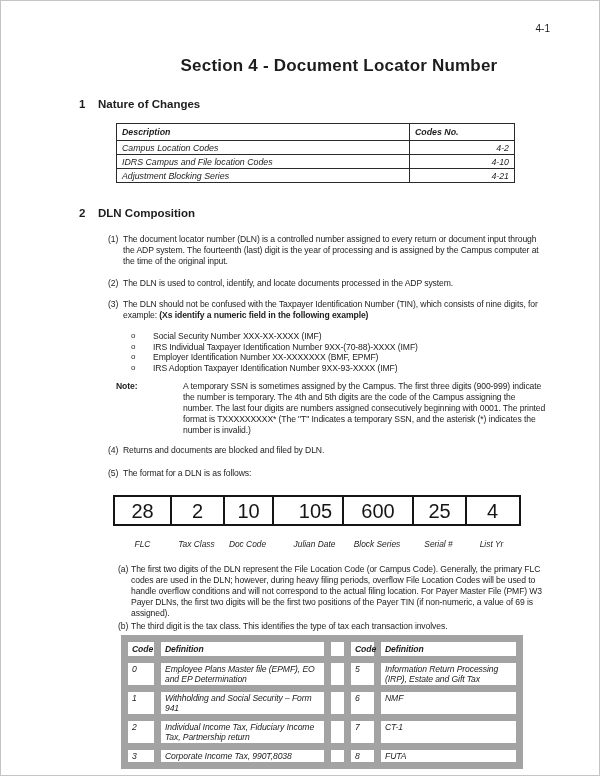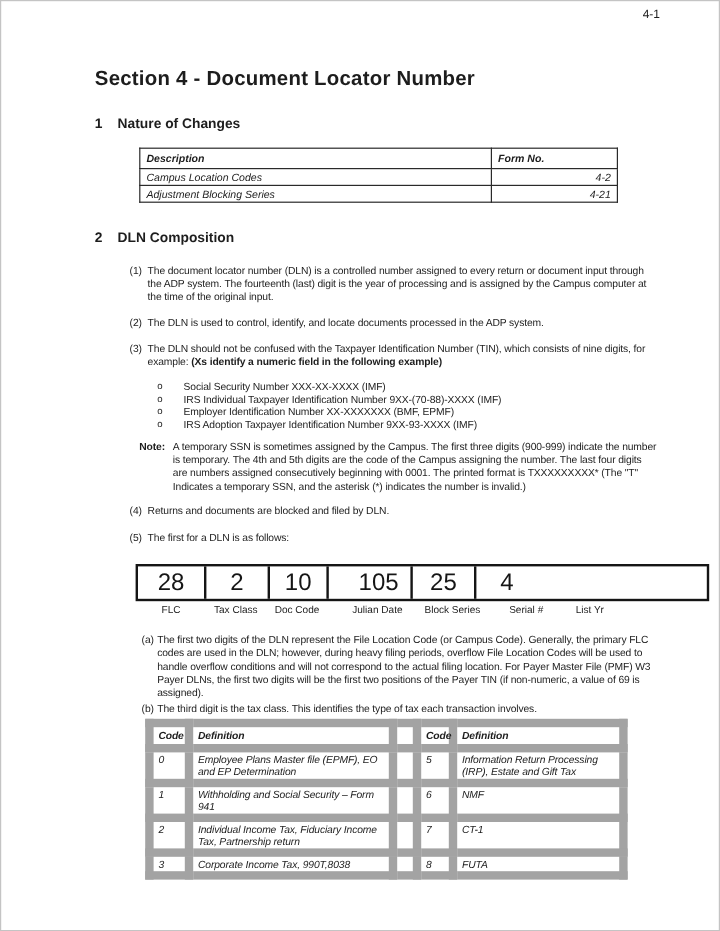--- a/index.html
+++ b/index.html
@@ -8,27 +8,28 @@
     position:relative;
     width:600px; height:776px;
     box-sizing:border-box;
     background:#ffffff;
     border:1px solid #c4c4c4;
     font-family:"Liberation Sans","DejaVu Sans",sans-serif;
     color:#1d1d1d;
     overflow:hidden;
   }
   .pagenum {
-    position:absolute; top:6px; right:49px;
+    position:absolute; top:22px; right:49px;
     font-size:10px; line-height:11px;
   }
   .title {
     margin:54px 0 0 78px;
     font-size:17px; font-weight:bold; line-height:21px;
     letter-spacing:0.2px;
+    text-align:center;
   }
   .sec-heading {
     display:flex;
     margin-left:78px;
     font-size:11.5px; line-height:13px; font-weight:bold;
   }
   .sec-heading .sec-num { width:19px; flex:none; }
   .sec1 { margin-top:22px; }
   .sec2 { margin-top:24px; }
 
@@ -74,39 +75,40 @@
     font-size:8.6px; line-height:10.5px;
     letter-spacing:-0.1px;
   }
   .bullet .bmark { width:22px; flex:none; font-size:8px; }
 
   .note {
     display:flex;
     margin:8px 52px 0 115px;
     font-size:8.6px; line-height:11px;
     letter-spacing:-0.1px;
+    gap:39px;
   }
   .note .note-label { width:28px; flex:none; font-weight:bold; }
   .note .ptext { flex:1; }
 
-  .dln { margin:16px 0 0 112px; width:478px; }
+  .dln { margin:16px 0 0 112px; width:408px; }
   .dln-row {
     display:flex;
     border:2.5px solid #151515;
     height:27px;
     box-sizing:content-box;
   }
   .dln-cell {
     box-sizing:border-box;
     border-left:2px solid #151515;
     display:flex; align-items:center; justify-content:center;
     font-size:20px; line-height:20px; color:#151515;
   }
   .dln-cell:first-child { border-left:none; }
-  .dln-labels { display:flex; margin-top:3px; padding:0 2px; }
+  .dln-labels { display:flex; margin-top:14px; padding:0 2px;font-style:italic; }
   .dln-lab {
     box-sizing:border-box;
     text-align:center;
     font-size:8.4px; line-height:9px;
   }
   .w1 { width:55px; } .w2 { width:53px; } .w3 { width:49px; }
   .w4 { width:70px;padding-left:15px; } .w5 { width:70px; } .w6 { width:53px; } .w7 { width:53px; }
 
   .tax-table {
     margin:3px 0 0 120px;
@@ -144,27 +146,31 @@
 
   <div class="sec-heading sec1">
     <span class="sec-num">1</span>
     <span class="sec-label">Nature of Changes</span>
   </div>
 
   <table class="toc-table">
     <thead>
       <tr>
         <th class="c-desc">Description</th>
-        <th class="c-page">Form No.</th>
+        <th class="c-page">Codes No.</th>
       </tr>
     </thead>
     <tbody>
       <tr>
         <td>Campus Location Codes</td>
         <td class="num">4-2</td>
+      </tr>
+      <tr>
+        <td>IDRS Campus and File location Codes</td>
+        <td class="num">4-10</td>
       </tr>
       <tr>
         <td>Adjustment Blocking Series</td>
         <td class="num">4-21</td>
       </tr>
     </tbody>
   </table>
 
   <div class="sec-heading sec2">
     <span class="sec-num">2</span>
@@ -210,29 +216,30 @@
     <span class="ptext">A temporary SSN is sometimes assigned by the Campus. The first three digits (900-999) indicate the number is temporary. The 4th and 5th digits are the code of the Campus assigning the number. The last four digits are numbers assigned consecutively beginning with 0001. The printed format is TXXXXXXXXX* (The "T" Indicates a temporary SSN, and the asterisk (*) indicates the number is invalid.)</span>
   </div>
 
   <div class="para p4">
     <span class="marker">(4)</span>
     <span class="ptext">Returns and documents are blocked and filed by DLN.</span>
   </div>
 
   <div class="para p5">
     <span class="marker">(5)</span>
-    <span class="ptext">The first for a DLN is as follows:</span>
+    <span class="ptext">The format for a DLN is as follows:</span>
   </div>
 
   <div class="dln">
     <div class="dln-row">
       <div class="dln-cell w1">28</div>
       <div class="dln-cell w2">2</div>
       <div class="dln-cell w3">10</div>
       <div class="dln-cell w4">105</div>
+      <div class="dln-cell w5">600</div>
       <div class="dln-cell w6">25</div>
       <div class="dln-cell w7">4</div>
     </div>
     <div class="dln-labels">
       <div class="dln-lab w1">FLC</div>
       <div class="dln-lab w2">Tax Class</div>
       <div class="dln-lab w3">Doc Code</div>
       <div class="dln-lab w4">Julian Date</div>
       <div class="dln-lab w5">Block Series</div>
       <div class="dln-lab w6">Serial #</div>

